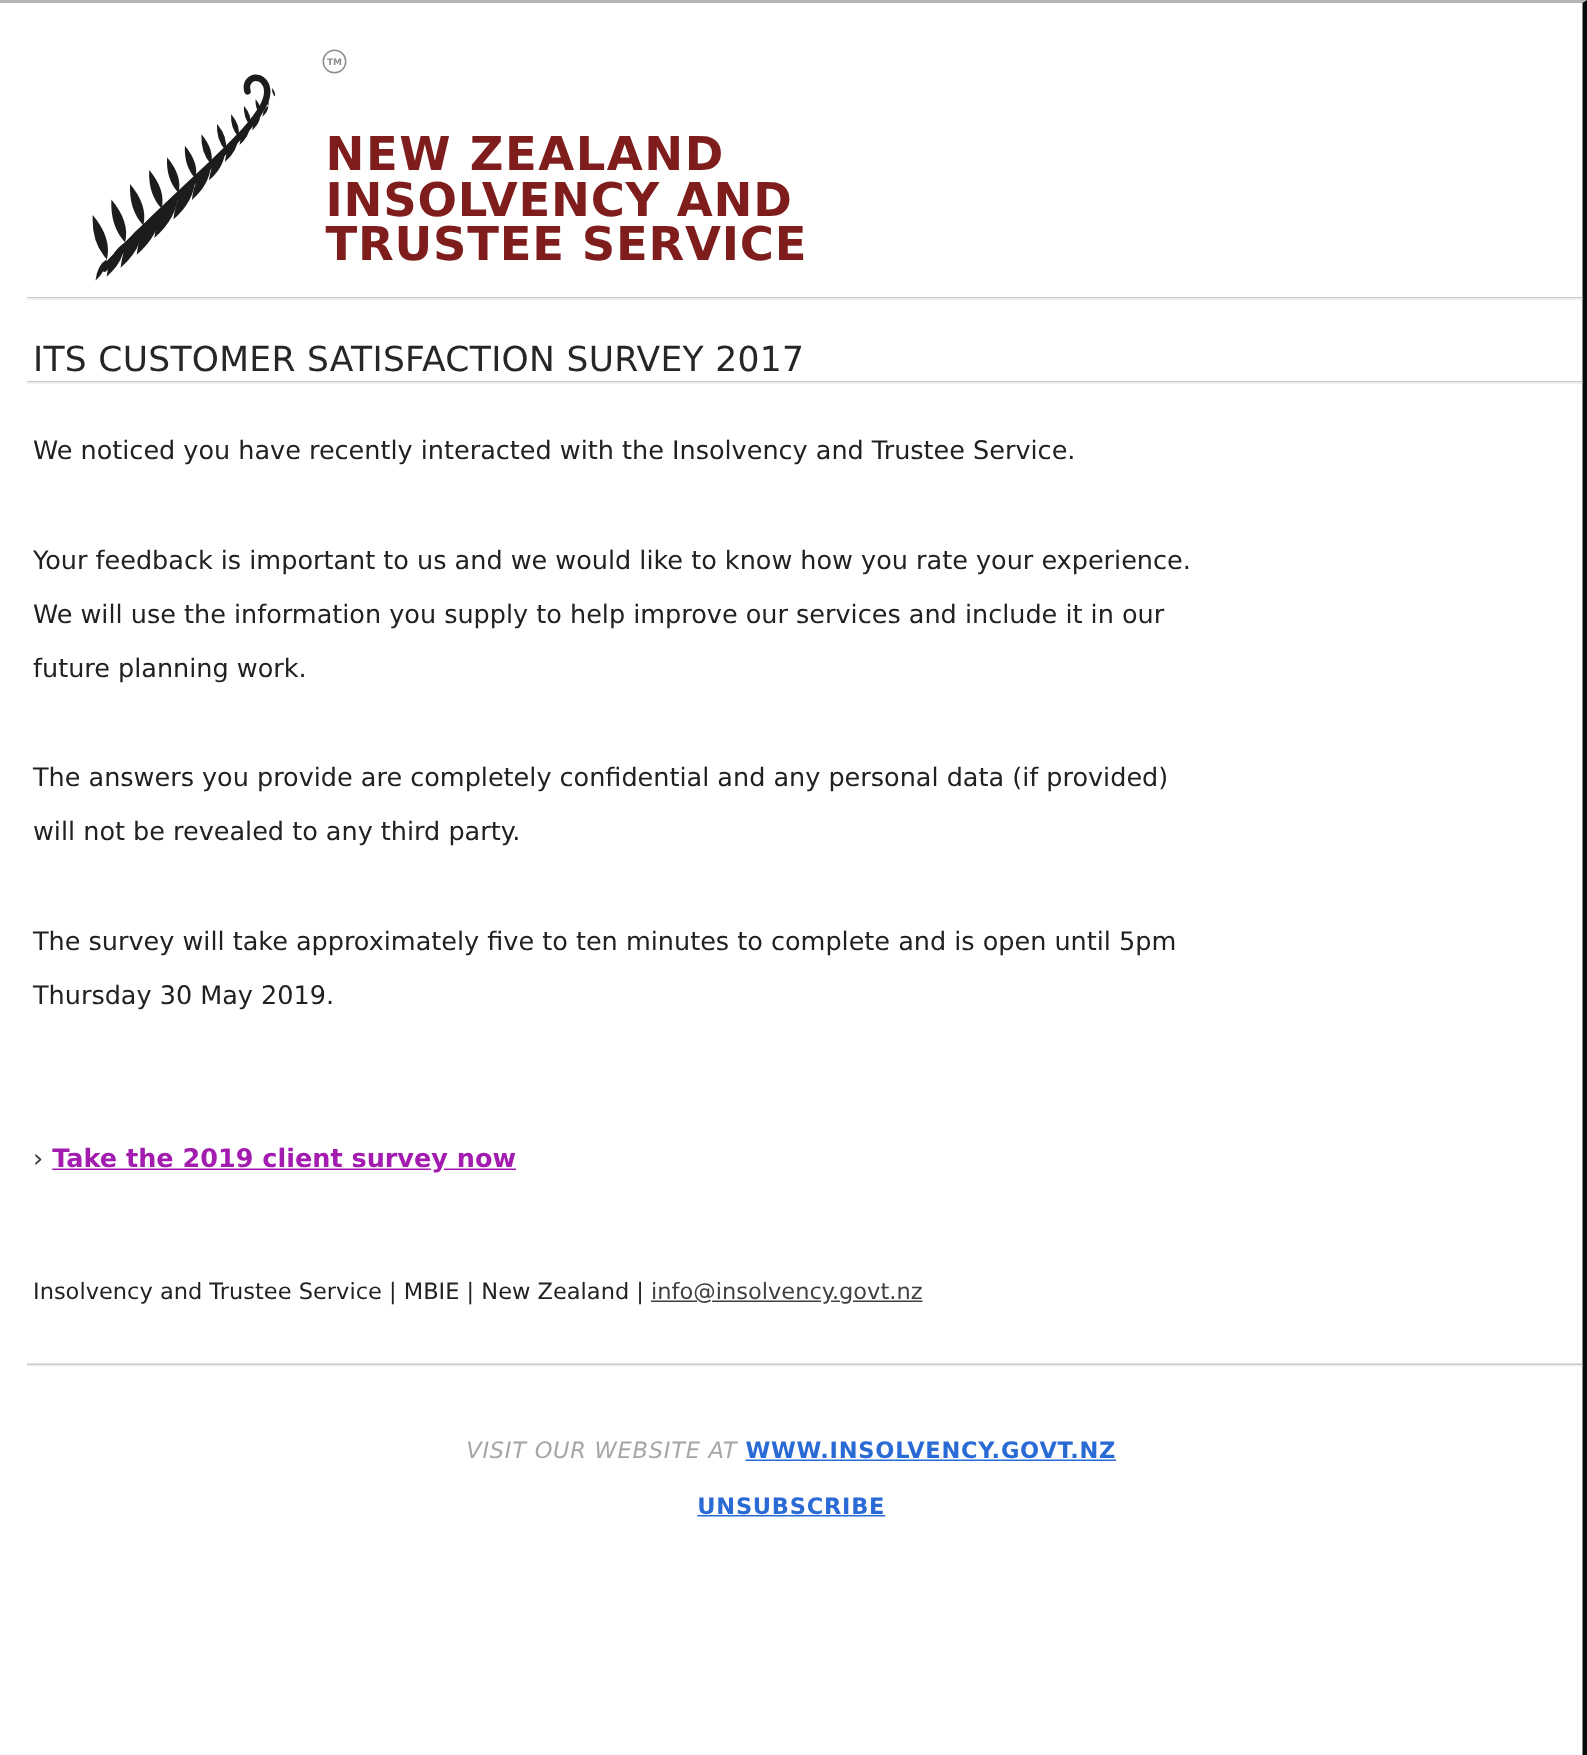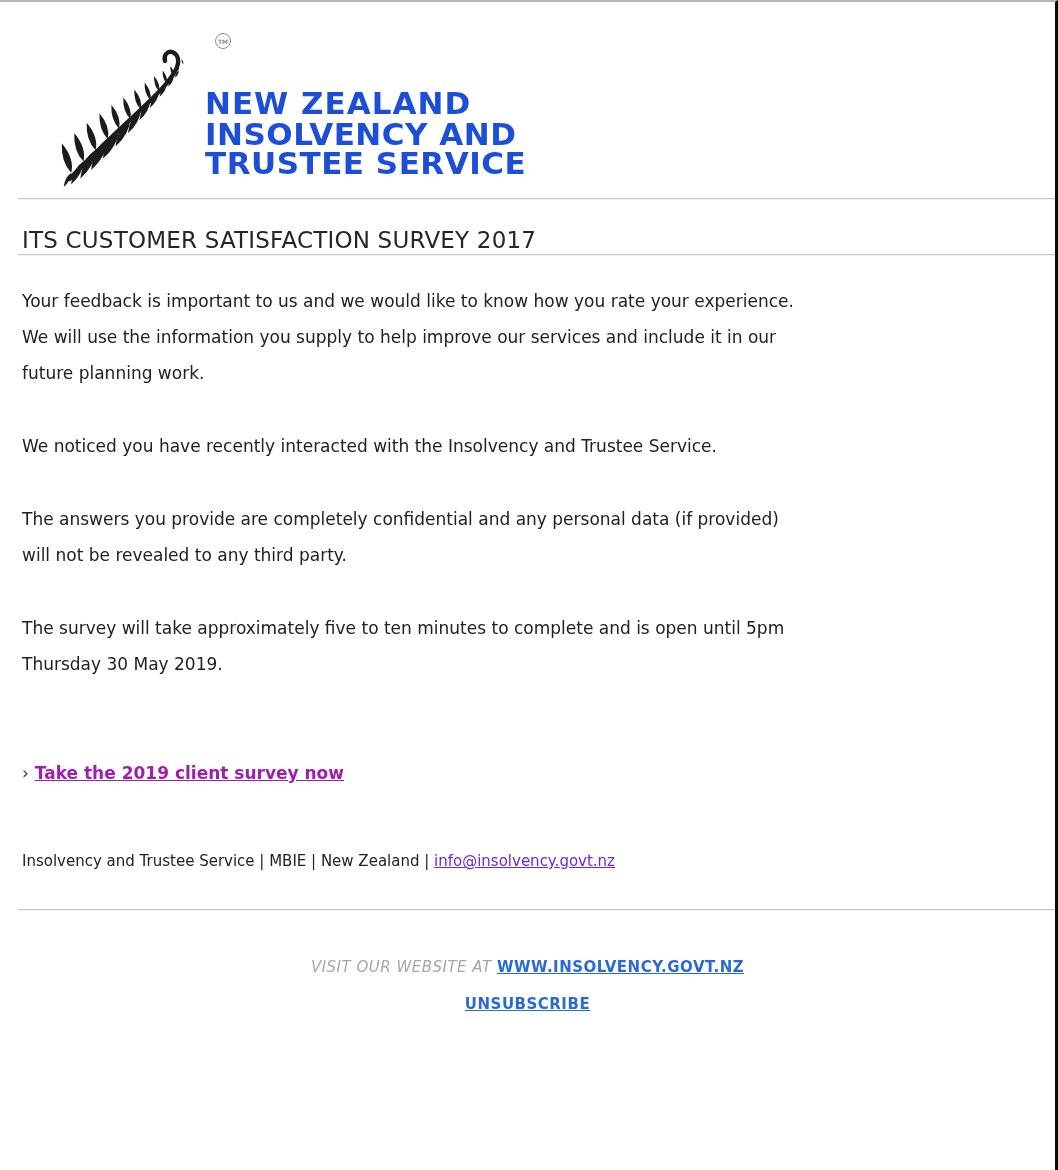--- a/index.html
+++ b/index.html
@@ -14,40 +14,40 @@
   }
   
   .logo { position:relative; height:168px; margin:28px 0 0 40px; display:flex; align-items:flex-start; }
   .fern { width:158px; height:166px; flex:0 0 auto; }
   .tm-badge {
     position:absolute; left:175px; top:3px; width:14px; height:14px;
     border:1.5px solid #8d8d8d; border-radius:50%;
     color:#8d8d8d; font-size:6px; font-weight:bold;
     display:flex; align-items:center; justify-content:center; letter-spacing:0;
   }
-  .logo-text { margin:56px 0 0 7px; color:#1d4ed8; }
+  .logo-text { margin:56px 0 0 19px; color:#7f1d1d; }
   .logo-line1 { font-size:31px; font-weight:bold; letter-spacing:1px; line-height:34px; }
   .logo-line2, .logo-line3 { font-size:31px; font-weight:bold; letter-spacing:0.5px; line-height:29px; }
   
   hr.rule { border:none; border-top:1px solid #c9c9c9; border-bottom:1px solid #f1f1f1; margin:0 0 0 18px; height:0; }
   .rule-1 { margin-top:84px; }
   .rule-2 { margin-top:28px; }
   .rule-3 { margin-top:82px; }
   
   h1.title {
     margin:26px 48px 0 22px; font-size:23px; font-weight:400;
     color:#262626; letter-spacing:0.2px; line-height:28px;
   }
   
   .body-copy { margin:27px 42px 0 22px; font-size:17px; line-height:36px; }
   .body-copy p { margin:0 0 37px 0; white-space:pre-line; }
   .cta-arrow { color:#3a3a3a; margin-right:6px; }
   a.cta-link { color:#a21caf; font-weight:bold; text-decoration:underline; }
   p.signature { font-size:15px; line-height:22px; color:#222; }
-  a.email-link { color:#6d28d9; text-decoration:underline; }
+  a.email-link { color:#404040; text-decoration:underline; }
   
   .footer { text-align:center; margin-top:44px; font-size:15px; line-height:24px; letter-spacing:0.5px; }
   .footer .muted { color:#a6a6a6;font-style:italic; }
   .footer a { color:#2a6ad4; font-weight:bold; text-decoration:underline;margin-top:32px; }
   .footer-line2 { margin-top:13px; }
 </style>
 </head>
 <body>
 
 <div class="page">
@@ -94,24 +94,24 @@
     </div>
   </div>
 
   <hr class="rule rule-1">
 
   <h1 class="title">ITS CUSTOMER SATISFACTION SURVEY 2017</h1>
 
   <hr class="rule rule-2">
 
   <div class="body-copy">
+    <p>We noticed you have recently interacted with the Insolvency and Trustee Service.</p>
     <p>Your feedback is important to us and we would like to know how you rate your experience.
 We will use the information you supply to help improve our services and include it in our
 future planning work.</p>
-    <p>We noticed you have recently interacted with the Insolvency and Trustee Service.</p>
     <p>The answers you provide are completely confidential and any personal data (if provided)
 will not be revealed to any third party.</p>
     <p>The survey will take approximately five to ten minutes to complete and is open until 5pm
 Thursday 30 May 2019.</p>
 
     <p>
       <span class="cta-arrow">›</span><a class="cta-link" href="#">Take the 2019 client survey now</a>
     </p>
 
     <p class="signature">

